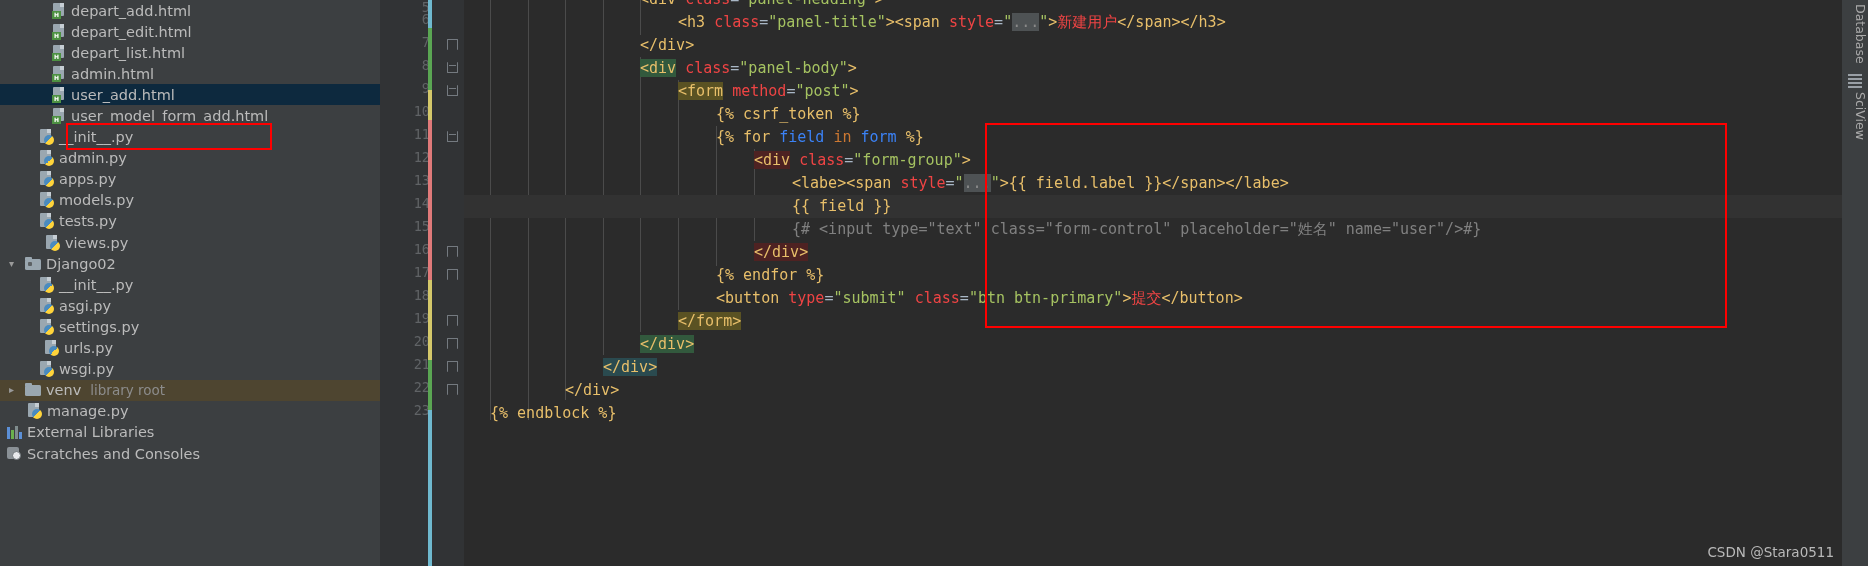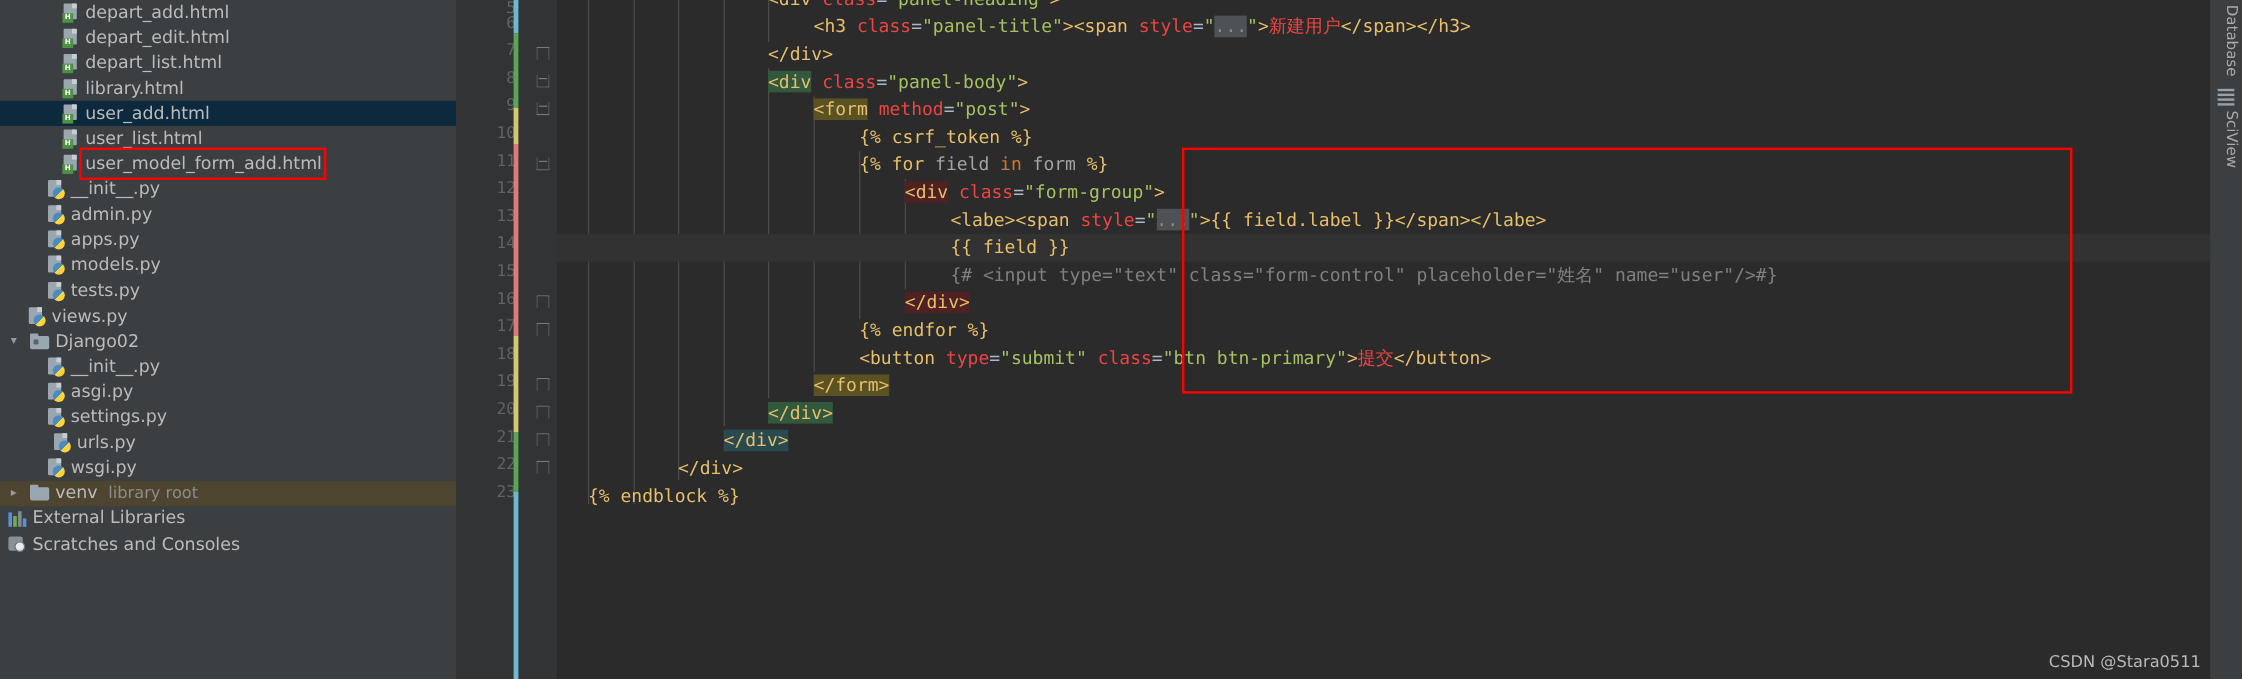--- a/index.html
+++ b/index.html
@@ -157,21 +157,21 @@
   .indent-guide {
     position: absolute; width: 1px; background: #4b4b4b;
   }
   
   .t-tag   { color: #e8bf6a; }
   .t-attr  { color: #ef4444; }
   .t-val   { color: #a5c261; }
   .t-text  { color: #ef4444; }
   .t-djt   { color: #e8bf6a; }
   .t-kw    { color: #cc7832; }
-  .t-var   { color: #a3a3a3; }
+  .t-var   { color: #3b82f6; }
   .t-comm  { color: #808080; }
   .t-punc  { color: #a9b7c6; }
   .hl-green  { background: #32593d; }
   .hl-olive  { background: #5a5223; }
   .hl-red    { background: #4e2222; }
   .hl-ellip  { background: #4e5254; color: #8a8a8a; }
 
   
   .bulb {
     position: absolute; left: 458px; top: 195px;
@@ -257,47 +257,39 @@
         </span>
       <span class="tree-label">depart_list.html</span>
     </div>
 
     <div class="tree-row" style="padding-left:52px">
       <span class="ic ic-html">
           <span class="pg"></span>
           <span class="corner"></span>
           <span class="badge">H</span>
         </span>
-      <span class="tree-label">library.html</span>
+      <span class="tree-label">admin.html</span>
     </div>
 
     <div class="tree-row selected" style="padding-left:52px">
       <span class="ic ic-html">
           <span class="pg"></span>
           <span class="corner"></span>
           <span class="badge">H</span>
         </span>
       <span class="tree-label">user_add.html</span>
     </div>
 
+
     <div class="tree-row" style="padding-left:52px">
       <span class="ic ic-html">
           <span class="pg"></span>
           <span class="corner"></span>
           <span class="badge">H</span>
         </span>
-      <span class="tree-label">user_list.html</span>
-    </div>
-
-    <div class="tree-row" style="padding-left:52px">
-      <span class="ic ic-html">
-          <span class="pg"></span>
-          <span class="corner"></span>
-          <span class="badge">H</span>
-        </span>
       <span class="tree-label">user_model_form_add.html</span>
     </div>
 
     <div class="tree-row" style="padding-left:40px">
       <span class="ic ic-py">
           <span class="pg"></span>
           <span class="corner"></span>
           <span class="pyb"></span>
         </span>
       <span class="tree-label">__init__.py</span>
@@ -332,21 +324,21 @@
 
     <div class="tree-row" style="padding-left:40px">
       <span class="ic ic-py">
           <span class="pg"></span>
           <span class="corner"></span>
           <span class="pyb"></span>
         </span>
       <span class="tree-label">tests.py</span>
     </div>
 
-    <div class="tree-row" style="padding-left:24px">
+    <div class="tree-row" style="padding-left:46px">
       <span class="ic ic-py">
           <span class="pg"></span>
           <span class="corner"></span>
           <span class="pyb"></span>
         </span>
       <span class="tree-label">views.py</span>
     </div>
 
     <div class="tree-row" style="padding-left:5px">
       <span class="arrow">▾</span>
@@ -406,20 +398,28 @@
     <div class="tree-row highlight-venv" style="padding-left:5px">
       <span class="arrow">▸</span>
       <span class="ic ic-folder" style="margin-left:7px">
           <span class="ft"></span>
           <span class="fb"></span>
         </span>
       <span class="tree-label">venv</span>
       <span class="lib-root">library root</span>
     </div>
 
+    <div class="tree-row" style="padding-left:28px">
+      <span class="ic ic-py">
+          <span class="pg"></span>
+          <span class="corner"></span>
+          <span class="pyb"></span>
+        </span>
+      <span class="tree-label">manage.py</span>
+    </div>
 
     <div class="tree-row" style="padding-left:7px">
       <span class="ic ic-lib">
           <i></i>
           <i></i>
           <i></i>
           <i></i>
         </span>
       <span class="tree-label">External Libraries</span>
     </div>

